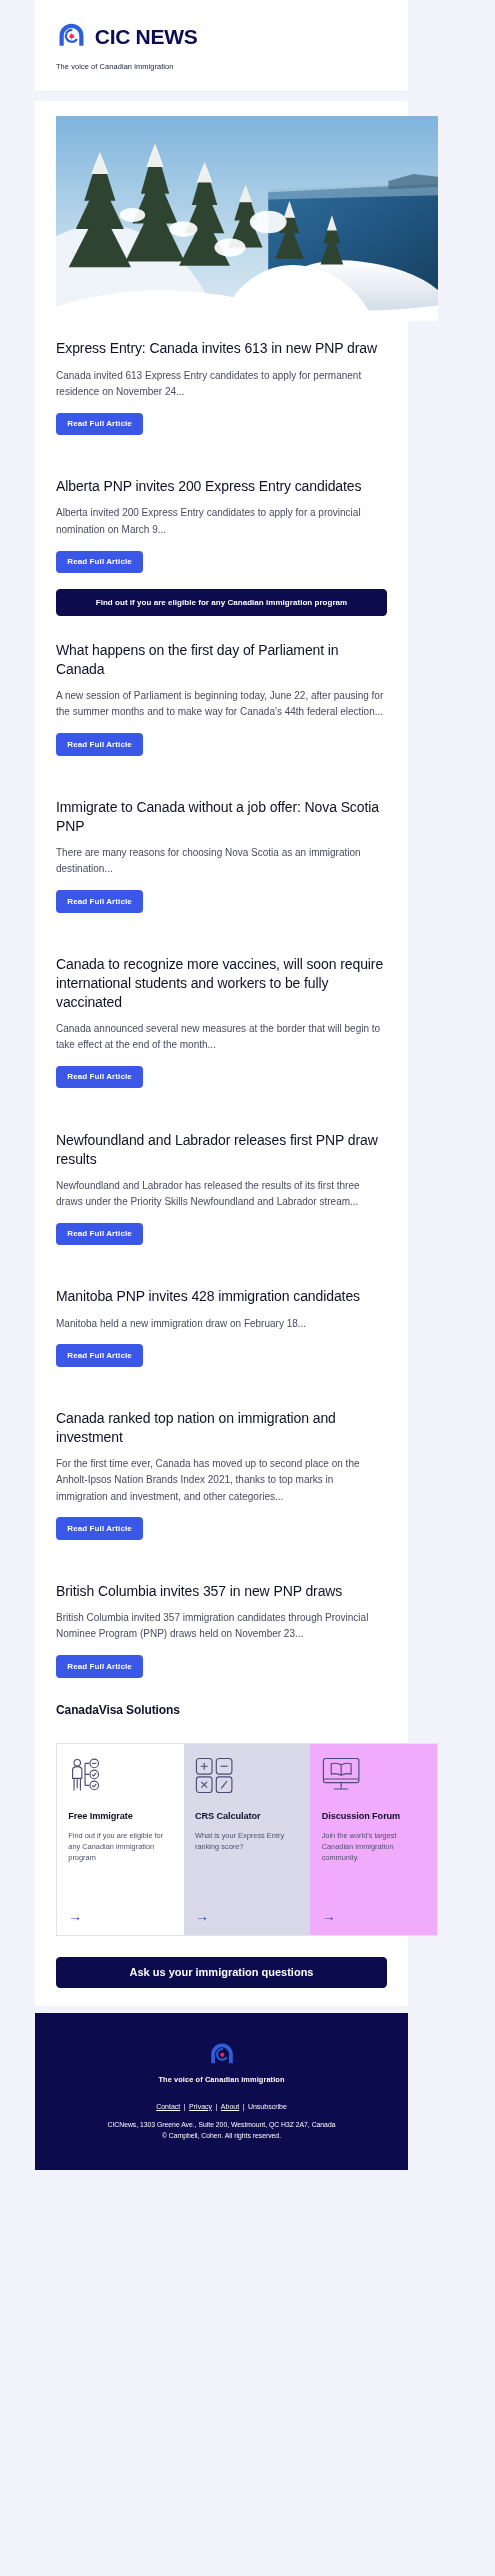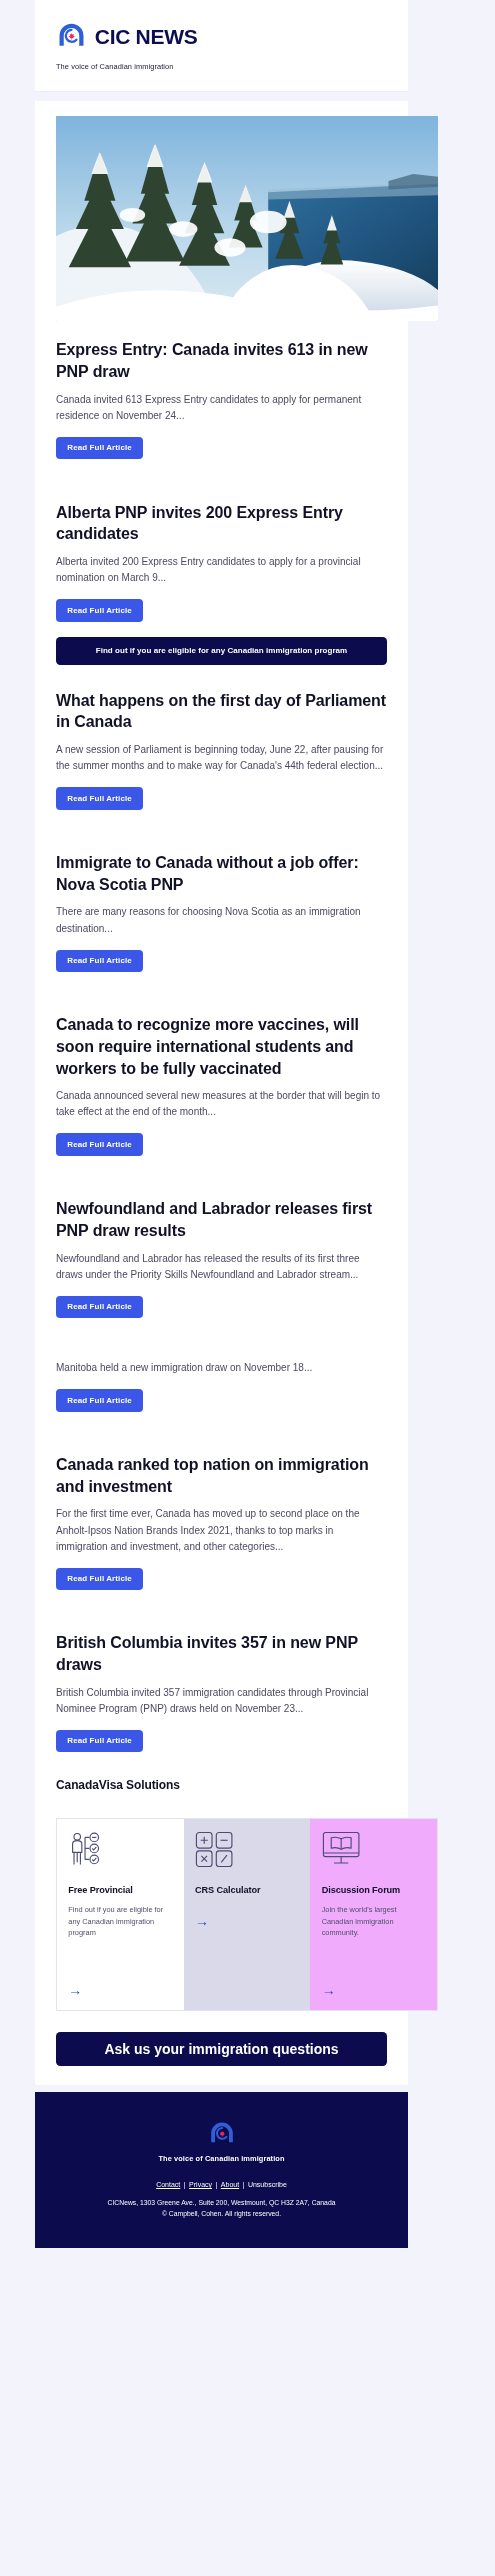--- a/index.html
+++ b/index.html
@@ -68,22 +68,22 @@
     overflow: hidden;
     border-radius: 1.4px;
     position: relative;
     background: #9dc2dd;
   }
   .hero-svg { display: block; width: 100%; height: 100%; }
   .article-block {
     padding: 18.4px 21px 0 21px;
   }
   .article-title {
-    font-size: 16px;
-    font-weight: 700;
+    font-size: 14px;
+    font-weight: 400;
     color: #111127;
     line-height: 1.35;
     letter-spacing: -0.1px;
     margin-bottom: 9.2px;
   }
   .article-excerpt {
     font-size: 10px;
     line-height: 1.62;
     color: #4a4a60;
     margin-bottom: 12.7px;
@@ -170,21 +170,21 @@
     display: block;
   }
 
   
   .ask-banner {
     margin: 21px 21px 0 21px;
     background: #0b0b4d;
     color: #ffffff;
     border-radius: 4.2px;
     text-align: center;
-    font-size: 14px;
+    font-size: 11px;
     font-weight: 700;
     padding: 9.2px 7px;
     cursor: pointer;
   }
   .body-card-tail { height: 18.4px; }
 
   
   .footer {
     margin: 7px 35px 0 35px;
     background: #0b0b4d;
@@ -335,21 +335,22 @@
     <div class="article-gap"></div>
 
     <div class="article-block">
       <div class="article-title">Newfoundland and Labrador releases first PNP draw results</div>
       <div class="article-excerpt">Newfoundland and Labrador has released the results of its first three draws under the Priority Skills Newfoundland and Labrador stream...</div>
       <button class="btn-read">Read Full Article</button>
     </div>
     <div class="article-gap"></div>
 
     <div class="article-block">
-      <div class="article-excerpt">Manitoba held a new immigration draw on November 18...</div>
+      <div class="article-title">Manitoba PNP invites 428 immigration candidates</div>
+      <div class="article-excerpt">Manitoba held a new immigration draw on February 18...</div>
       <button class="btn-read">Read Full Article</button>
     </div>
     <div class="article-gap"></div>
 
     <div class="article-block">
       <div class="article-title">Canada ranked top nation on immigration and investment</div>
       <div class="article-excerpt">For the first time ever, Canada has moved up to second place on the Anholt-Ipsos Nation Brands Index 2021, thanks to top marks in immigration and investment, and other categories...</div>
       <button class="btn-read">Read Full Article</button>
     </div>
     <div class="article-gap"></div>
@@ -373,39 +374,40 @@
               <path d="M8.5 30 L8.5 44 M17.5 30 L17.5 44"></path>
               <path d="M24 9 L30 9 M24 9 L24 40 M24 40 L30 40 M24 24.5 L30 24.5"></path>
               <circle cx="37" cy="9" r="6"></circle>
               <path d="M34 9 L40 9"></path>
               <circle cx="37" cy="24.5" r="6"></circle>
               <path d="M34.2 24.6 L36.2 26.7 L39.9 22.3"></path>
               <circle cx="37" cy="40" r="6"></circle>
               <path d="M34.2 40.1 L36.2 42.2 L39.9 37.8"></path>
             </svg>
           </div>
-          <div class="sol-name">Free Provincial</div>
+          <div class="sol-name">Free Immigrate</div>
           <div class="sol-desc">Find out if you are eligible for any Canadian immigration program</div>
           <span class="sol-arrow">→</span>
         </div>
 
         <div class="sol-card c2">
           <div class="sol-icon">
             <svg width="44" height="37" viewBox="0 0 62 52" fill="none" stroke="#4b4b74" stroke-width="1.6">
               <rect x="2" y="2" width="22" height="22" rx="4"></rect>
               <path d="M8 13 L18 13 M13 8 L13 18"></path>
               <rect x="30" y="2" width="22" height="22" rx="4"></rect>
               <path d="M36 13 L46 13"></path>
               <rect x="2" y="28" width="22" height="22" rx="4"></rect>
               <path d="M9 35 L17 43 M17 35 L9 43"></path>
               <rect x="30" y="28" width="22" height="22" rx="4"></rect>
               <path d="M37 44 L45 34"></path>
             </svg>
           </div>
           <div class="sol-name">CRS Calculator</div>
+          <div class="sol-desc">What is your Express Entry ranking score?</div>
           <span class="sol-arrow">→</span>
         </div>
 
         <div class="sol-card c3">
           <div class="sol-icon">
             <svg width="44" height="37" viewBox="0 0 62 52" fill="none" stroke="#4b4b74" stroke-width="1.6">
               <rect x="2" y="2" width="50" height="34" rx="3"></rect>
               <path d="M2 31 L52 31"></path>
               <path d="M27 11 Q21 7.5 13 9.5 L13 24 Q21 22 27 25.5 Q33 22 41 24 L41 9.5 Q33 7.5 27 11 Z"></path>
               <path d="M27 11 L27 25.5"></path>

